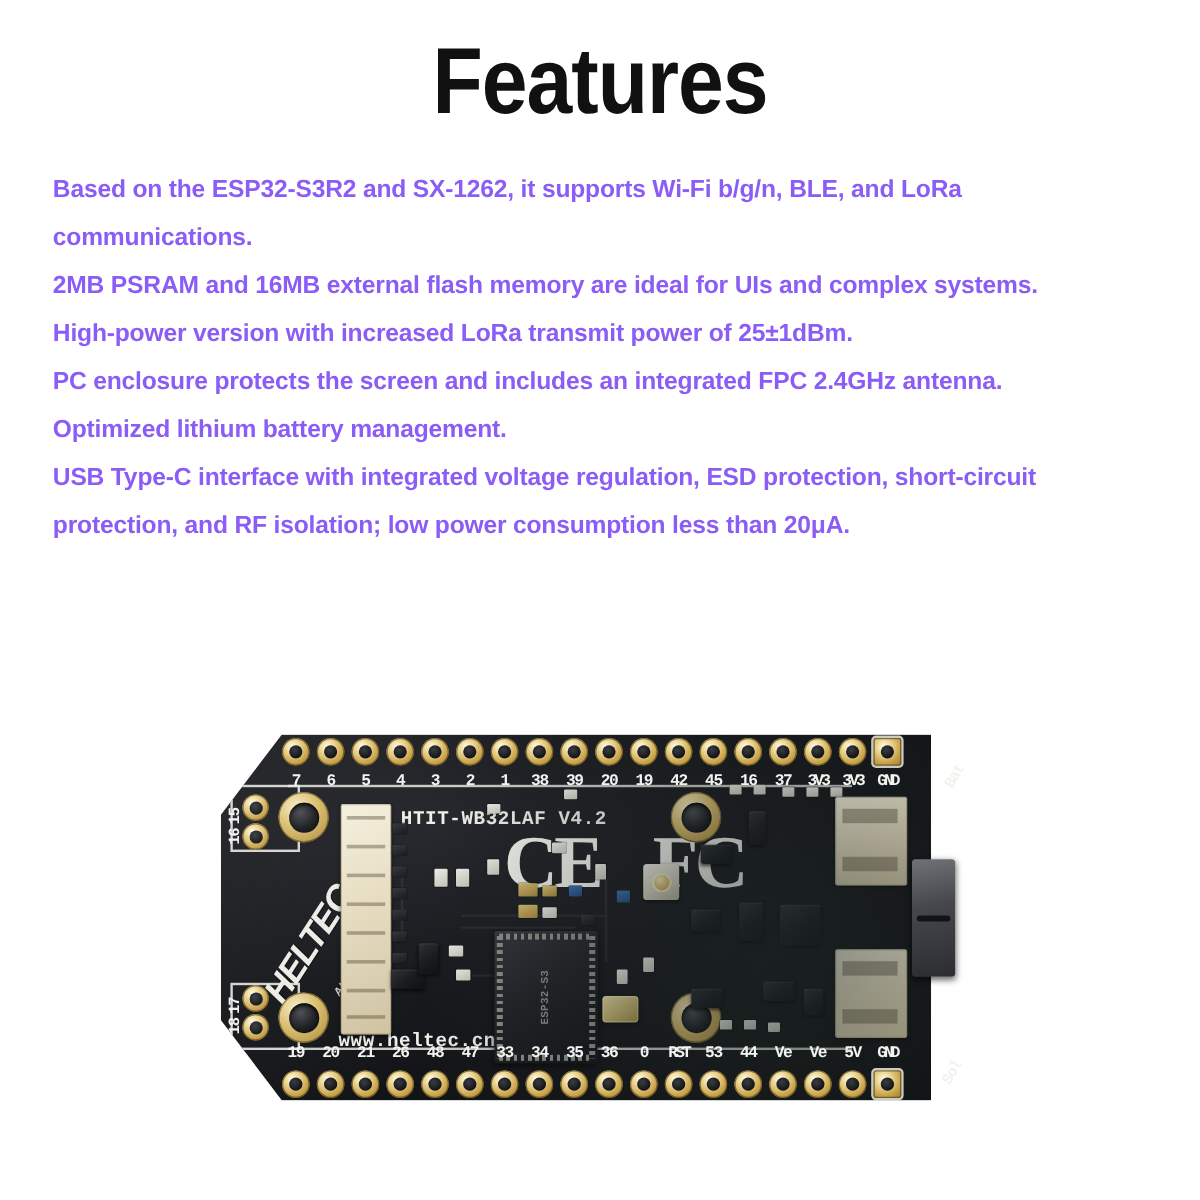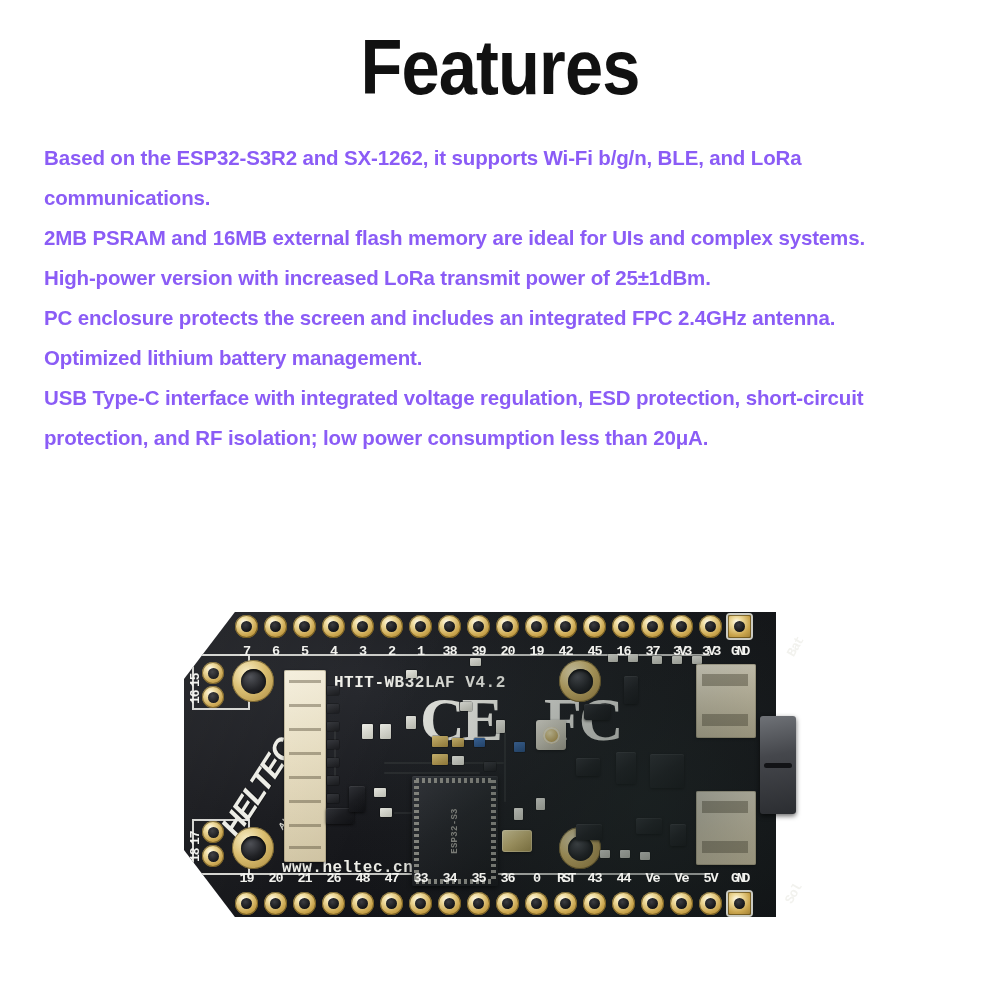--- a/index.html
+++ b/index.html
@@ -581,21 +581,21 @@
     <span class="pin-label">21</span>
     <span class="pin-label">26</span>
     <span class="pin-label">48</span>
     <span class="pin-label">47</span>
     <span class="pin-label">33</span>
     <span class="pin-label">34</span>
     <span class="pin-label">35</span>
     <span class="pin-label">36</span>
     <span class="pin-label">0</span>
     <span class="pin-label wide">RST</span>
-    <span class="pin-label">43</span>
+    <span class="pin-label">53</span>
     <span class="pin-label">44</span>
     <span class="pin-label">Ve</span>
     <span class="pin-label">Ve</span>
     <span class="pin-label">5V</span>
     <span class="pin-label wide">GND</span>
   </div>
   <div class="pin-row" style="left:50px; bottom:12px;">
     <span class="pin">
         <i></i>
       </span>

